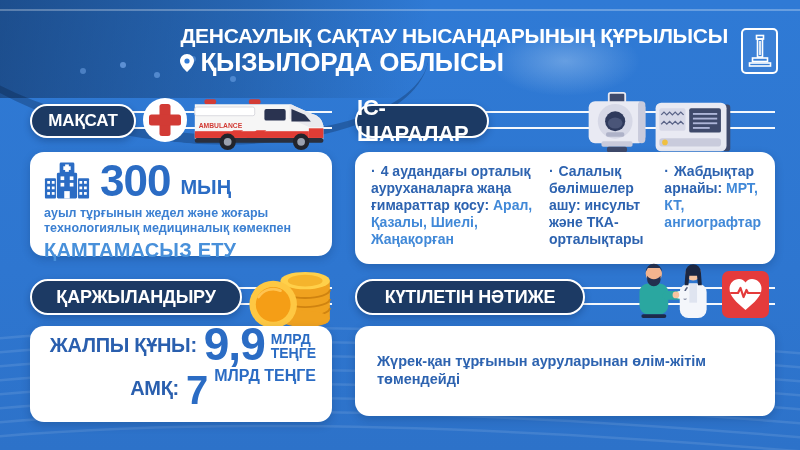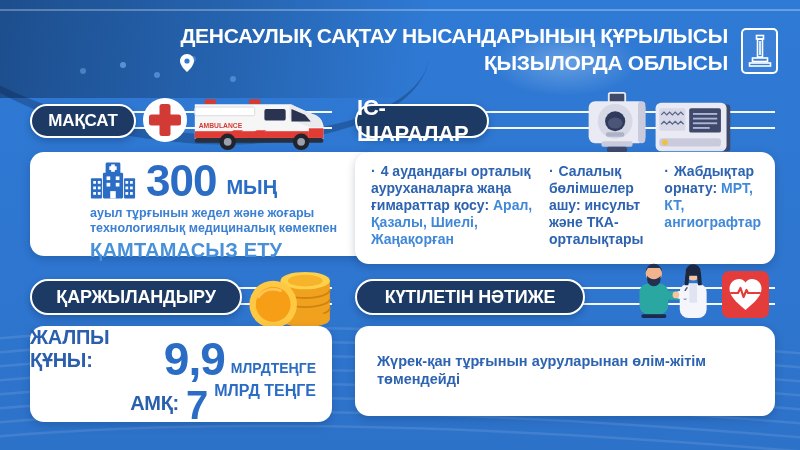--- a/index.html
+++ b/index.html
@@ -15,22 +15,22 @@
          background:radial-gradient(closest-side,rgba(205,228,252,.35),rgba(205,228,252,0));}
   .dots{position:absolute;left:120px;top:62px;width:6px;height:6px;border-radius:50%;z-index:0;
         background:rgba(140,190,255,.55);
         box-shadow:34px 10px 0 rgba(140,190,255,.45),70px -6px 0 rgba(140,190,255,.35),
                    110px 14px 0 rgba(140,190,255,.4),-40px 6px 0 rgba(140,190,255,.4);}
   .topline{position:absolute;left:0;top:9px;width:100%;height:2px;background:rgba(255,255,255,.28);z-index:1;}
   .waves{position:absolute;left:0;bottom:0;z-index:0;}
   
   .hdr{position:absolute;right:72px;top:22px;text-align:right;color:#fff;z-index:2;}
   .hdr .l1{font-size:21px;font-weight:800;letter-spacing:-.3px;line-height:27px;}
-  .hdr .l2{font-size:21px;font-weight:800;letter-spacing:-.3px;line-height:27px;
-           display:flex;align-items:center;justify-content:space-between;gap:6px;}
+  .hdr .l2{font-size:26px;font-weight:800;letter-spacing:-.3px;line-height:27px;
+           display:flex;align-items:center;justify-content:flex-start;gap:6px;}
   .emblem{position:absolute;left:741px;top:28px;width:33px;height:42px;border:2px solid #fff;
           border-radius:5px;display:flex;align-items:center;justify-content:center;z-index:2;background:rgba(255,255,255,.06);}
   
   .pill{position:absolute;background:#1c3a64;border:2px solid #fff;border-radius:20px;z-index:3;
         color:#fff;font-weight:800;display:flex;align-items:center;justify-content:center;
         letter-spacing:-.2px;box-shadow:0 3px 7px rgba(0,25,60,.28);}
   .hline{position:absolute;height:2px;background:rgba(255,255,255,.95);z-index:1;}
   .card{position:absolute;background:#fff;border-radius:14px;z-index:2;
         box-shadow:0 3px 8px rgba(0,30,70,.22);}
   .icon-abs{position:absolute;z-index:2;}
@@ -45,21 +45,21 @@
   .bi{font-size:14px;font-weight:800;color:#2d63b0;line-height:1.22;}
   .bi .dot{margin-right:5px;}
   .bi .rest{color:#4189d8;font-weight:700;}
   
   .fin{display:flex;flex-direction:column;align-items:flex-end;
        height:100%;padding-right:16px;box-sizing:border-box;gap:3px;}
   .frow{display:flex;align-items:flex-end;}
   .flabel{font-size:20px;font-weight:800;color:#2a5fae;margin-right:7px;margin-bottom:7px;letter-spacing:-.3px;}
   .fval{font-size:46px;font-weight:800;color:#2b6cc4;line-height:.82;letter-spacing:-1px;}
   .fval2{font-size:40px;font-weight:800;color:#2b6cc4;line-height:.82;letter-spacing:-1px;}
-  .fstack{display:flex;flex-direction:row;font-size:14px;font-weight:800;color:#2b6cc4;
+  .fstack{display:flex;flex-direction:column;font-size:14px;font-weight:800;color:#2b6cc4;
           line-height:.98;margin-left:6px;margin-bottom:3px;}
   .funit{font-size:16px;font-weight:800;color:#2b6cc4;margin-left:7px;margin-bottom:22px;}
   
   .res{display:flex;flex-direction:column;justify-content:center;height:100%;
        padding:0 18px 0 22px;box-sizing:border-box;gap:9px;}
   .res p{margin:0;font-size:14.5px;font-weight:800;color:#2d63b0;line-height:1.22;}
 </style>
 </head>
 <body>
 
@@ -123,21 +123,21 @@
     <rect x="6" y="41" width="118" height="7" fill="#e03c35"></rect>
     <path d="M30 52 l16 -12 h10 l-16 12 z" fill="#e03c35"></path>
     <path d="M54 52 l16 -12 h10 l-16 12 z" fill="#e03c35"></path>
     <rect x="124" y="38" width="15" height="10" fill="#e03c35"></rect>
     <rect x="6" y="48" width="133" height="5" rx="2" fill="#2a2f3d"></rect>
     <circle cx="40" cy="52" r="8.5" fill="#22242c"></circle>
       <circle cx="40" cy="52" r="4" fill="#9aa0ae"></circle>
     <circle cx="116" cy="52" r="8.5" fill="#22242c"></circle>
       <circle cx="116" cy="52" r="4" fill="#9aa0ae"></circle>
   </svg>
-  <div class="card" style="left:30px;top:152px;width:302px;height:104px;padding-left:46px;">
+  <div class="card" style="left:30px;top:152px;width:302px;height:104px;">
     <div class="stat-row">
       <svg width="46" height="40" viewBox="0 0 50 42">
         <rect x="17" y="1" width="16" height="12" rx="1.5" fill="#2b6cc4"></rect>
         <rect x="23" y="3" width="4" height="8" fill="#fff"></rect>
           <rect x="21" y="5" width="8" height="4" fill="#fff"></rect>
         <rect x="14" y="12" width="22" height="28" rx="1.5" fill="#2b6cc4"></rect>
         <rect x="1" y="18" width="12" height="22" rx="1" fill="#2b6cc4"></rect>
         <rect x="37" y="18" width="12" height="22" rx="1" fill="#2b6cc4"></rect>
         <g fill="#fff">
           <rect x="18" y="16" width="4" height="4"></rect>
@@ -195,21 +195,21 @@
         <line x1="46" y1="26" x2="72" y2="26"></line>
         <line x1="46" y1="31" x2="64" y2="31"></line>
       </g>
     <rect x="10" y="42" width="66" height="9" rx="3" fill="#c9cbdc"></rect>
     <circle cx="16" cy="46.5" r="3" fill="#f0c040"></circle>
   </svg>
   <div class="card" style="left:355px;top:152px;width:420px;height:112px;">
     <div class="blist">
       <div class="bi"><span class="dot">·</span><span>4 аудандағы орталық ауруханаларға жаңа ғимараттар қосу:</span><span class="rest"> Арал, Қазалы, Шиелі, Жаңақорған</span></div>
       <div class="bi"><span class="dot">·</span><span>Салалық бөлімшелер ашу: инсульт және ТКА-орталықтары</span><span class="rest"></span></div>
-      <div class="bi"><span class="dot">·</span><span>Жабдықтар орнату:</span><span class="rest"> МРТ, КТ, ангиографтар</span></div>
+      <div class="bi"><span class="dot">·</span><span>Жабдықтар арнайы:</span><span class="rest"> МРТ, КТ, ангиографтар</span></div>
     </div>
   </div>
 
   <div class="hline" style="left:225px;top:287px;width:107px;"></div>
   <div class="hline" style="left:225px;top:303px;width:107px;"></div>
   <div class="pill" style="left:30px;top:279px;width:208px;height:32px;font-size:18px;">ҚАРЖЫЛАНДЫРУ</div>
   <svg class="icon-abs" style="left:246px;top:266px;" width="90" height="64" viewBox="0 0 95 70">
     <rect x="36" y="16" width="54" height="42" fill="#f0a21f"></rect>
     <g fill="none" stroke="#cf8310" stroke-width="2">
       <path d="M36 26 a27 9 0 0 0 54 0"></path>

